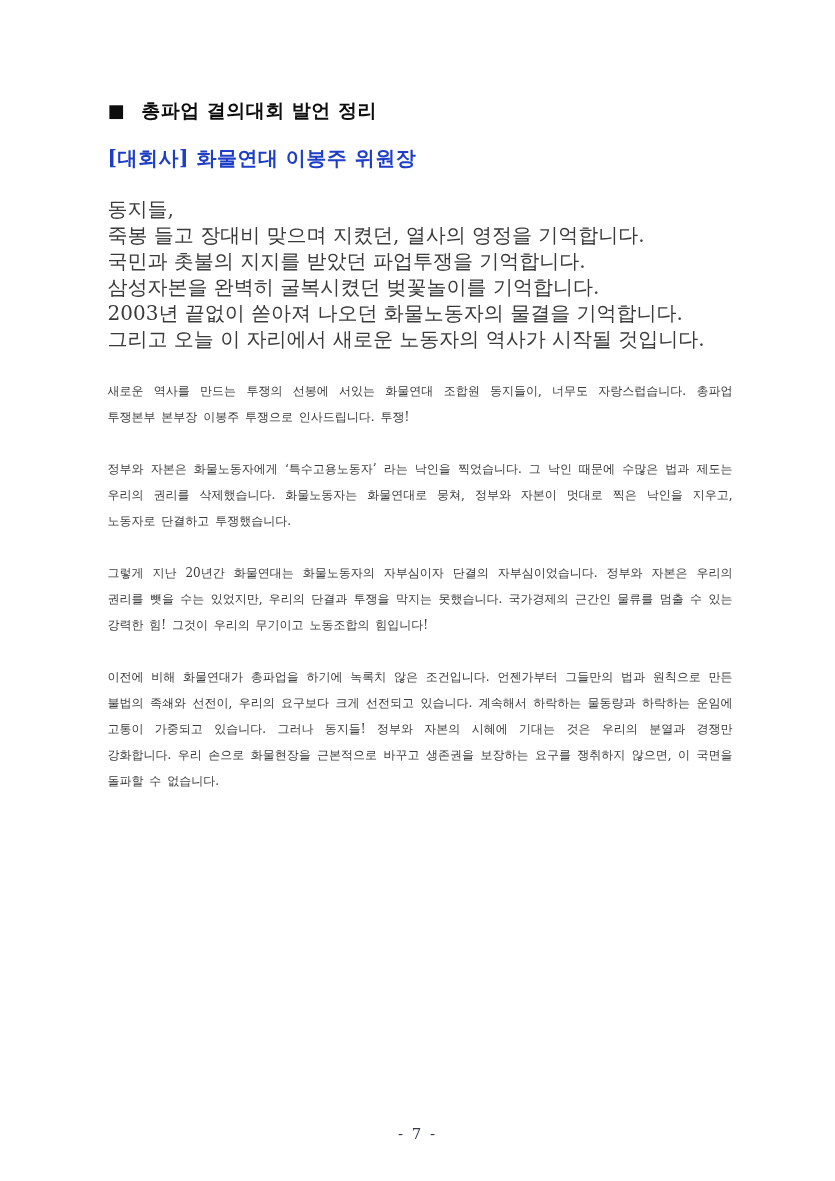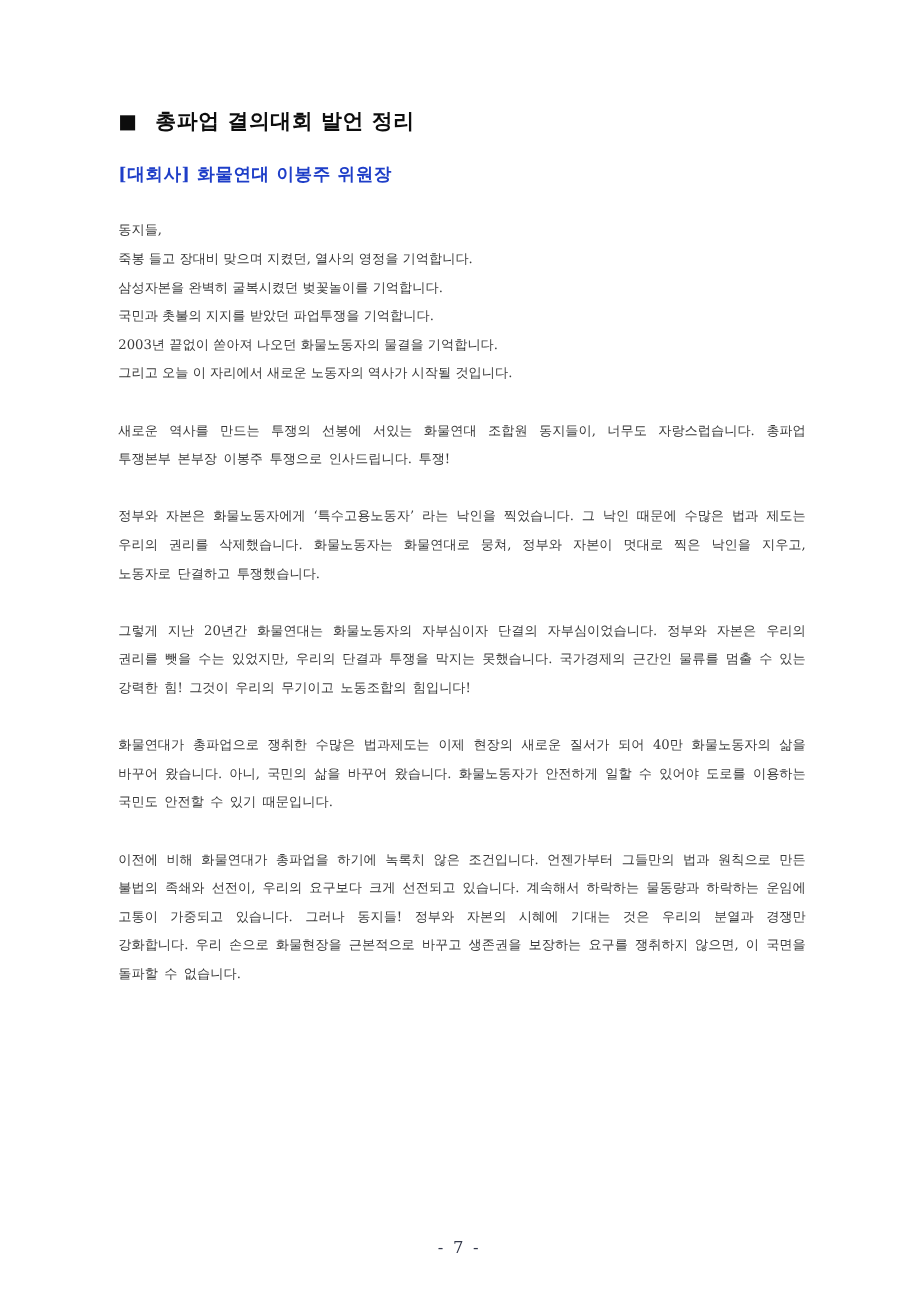--- a/index.html
+++ b/index.html
@@ -28,28 +28,28 @@
     letter-spacing: 0.5px;
   }
   .section-title .bullet {
     display: inline-block;
     margin-right: 9px;
     font-size: 18px;
     color: #0d0d0d;
   }
   .speaker-heading {
     margin: 0 0 25px 0;
-    font-size: 16px;
+    font-size: 20px;
     line-height: 25px;
     font-weight: bold;
     color: #1e3ec8; 
     letter-spacing: 0.5px;
   }
   .intro-block .speech-line {
-    font-size: 12px;
+    font-size: 20px;
     line-height: 26px;
     white-space: nowrap;
   }
   .speech-paragraph {
     margin: 26px 0 0 0;
     font-size: 12px;
     line-height: 26px;
     text-align: justify;
     word-spacing: 2px;
     word-break: keep-all;
@@ -73,27 +73,26 @@
   <h1 class="section-title">
     <span class="bullet">■</span>
     <span>총파업 결의대회 발언 정리</span>
   </h1>
 
   <h2 class="speaker-heading">[대회사] 화물연대 이봉주 위원장</h2>
 
   <div class="intro-block">
     <div class="speech-line">동지들,</div>
     <div class="speech-line">죽봉 들고 장대비 맞으며 지켰던, 열사의 영정을 기억합니다.</div>
+    <div class="speech-line">국민과 촛불의 지지를 받았던 파업투쟁을 기억합니다.</div>
     <div class="speech-line">삼성자본을 완벽히 굴복시켰던 벚꽃놀이를 기억합니다.</div>
-    <div class="speech-line">국민과 촛불의 지지를 받았던 파업투쟁을 기억합니다.</div>
     <div class="speech-line">2003년 끝없이 쏟아져 나오던 화물노동자의 물결을 기억합니다.</div>
     <div class="speech-line">그리고 오늘 이 자리에서 새로운 노동자의 역사가 시작될 것입니다.</div>
   </div>
 
   <p class="speech-paragraph">새로운 역사를 만드는 투쟁의 선봉에 서있는 화물연대 조합원 동지들이, 너무도 자랑스럽습니다. 총파업 투쟁본부 본부장 이봉주 투쟁으로 인사드립니다. 투쟁!</p>
   <p class="speech-paragraph">정부와 자본은 화물노동자에게 ‘특수고용노동자’ 라는 낙인을 찍었습니다. 그 낙인 때문에 수많은 법과 제도는 우리의 권리를 삭제했습니다. 화물노동자는 화물연대로 뭉쳐, 정부와 자본이 멋대로 찍은 낙인을 지우고, 노동자로 단결하고 투쟁했습니다.</p>
   <p class="speech-paragraph">그렇게 지난 20년간 화물연대는 화물노동자의 자부심이자 단결의 자부심이었습니다. 정부와 자본은 우리의 권리를 뺏을 수는 있었지만, 우리의 단결과 투쟁을 막지는 못했습니다. 국가경제의 근간인 물류를 멈출 수 있는 강력한 힘! 그것이 우리의 무기이고 노동조합의 힘입니다!</p>
-  <p class="speech-paragraph">화물연대가 총파업으로 쟁취한 수많은 법과제도는 이제 현장의 새로운 질서가 되어 40만 화물노동자의 삶을 바꾸어 왔습니다. 아니, 국민의 삶을 바꾸어 왔습니다. 화물노동자가 안전하게 일할 수 있어야 도로를 이용하는 국민도 안전할 수 있기 때문입니다.</p>
   <p class="speech-paragraph">이전에 비해 화물연대가 총파업을 하기에 녹록치 않은 조건입니다. 언젠가부터 그들만의 법과 원칙으로 만든 불법의 족쇄와 선전이, 우리의 요구보다 크게 선전되고 있습니다. 계속해서 하락하는 물동량과 하락하는 운임에 고통이 가중되고 있습니다. 그러나 동지들! 정부와 자본의 시혜에 기대는 것은 우리의 분열과 경쟁만 강화합니다. 우리 손으로 화물현장을 근본적으로 바꾸고 생존권을 보장하는 요구를 쟁취하지 않으면, 이 국면을 돌파할 수 없습니다.</p>
 
   <div class="page-number">- 7 -</div>
 
 </div>
 
 </body></html>

